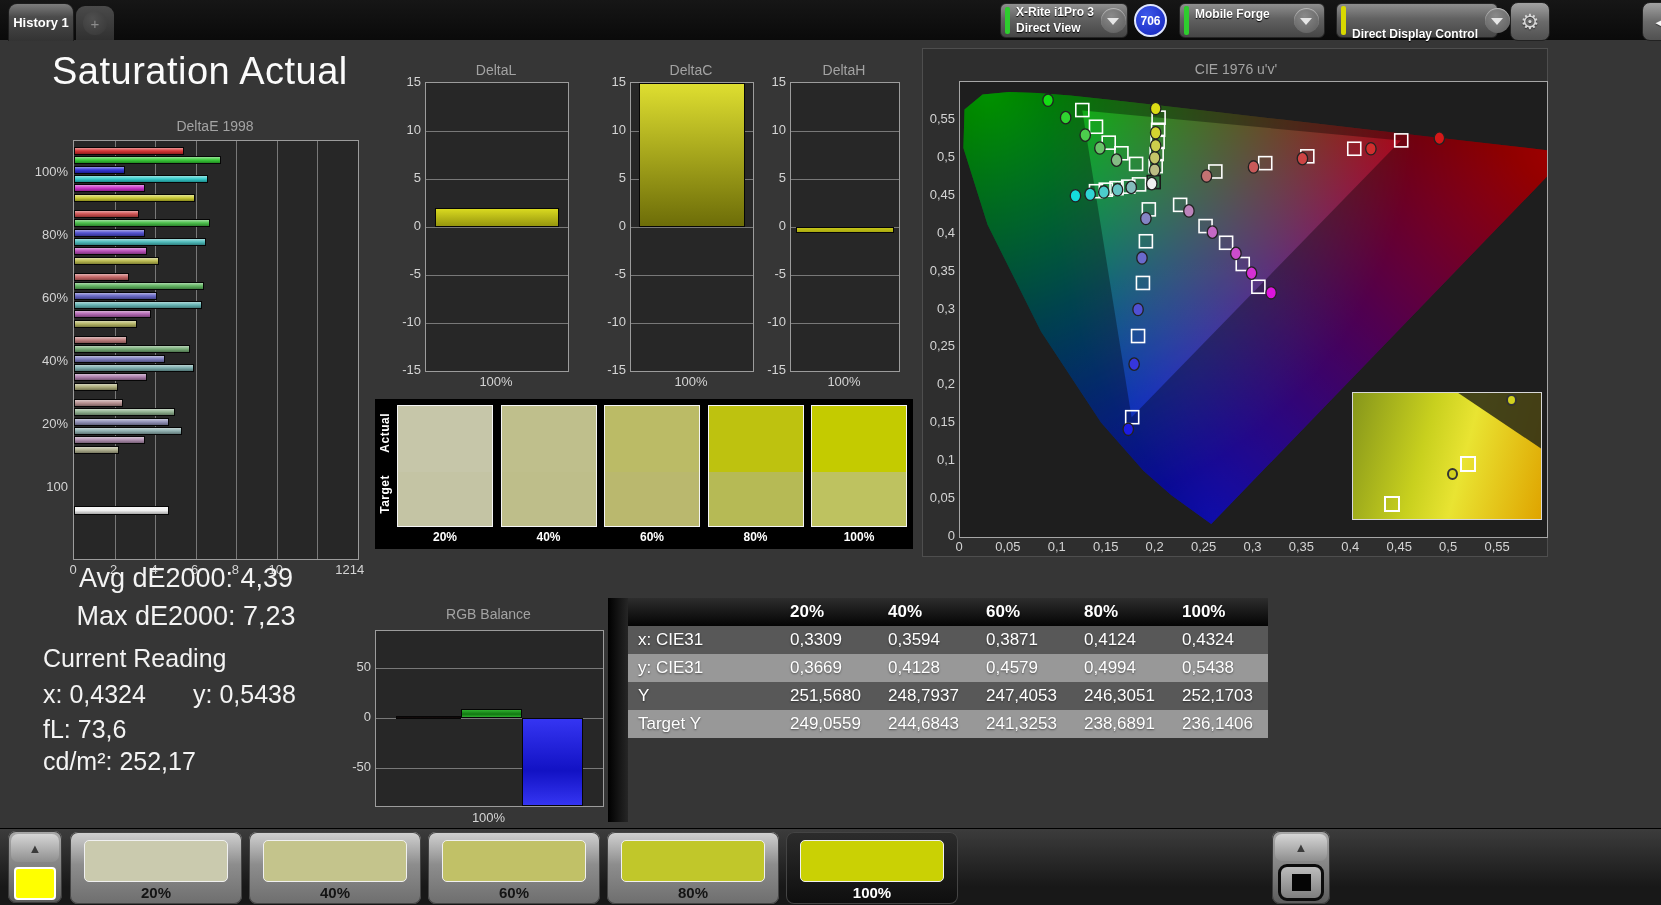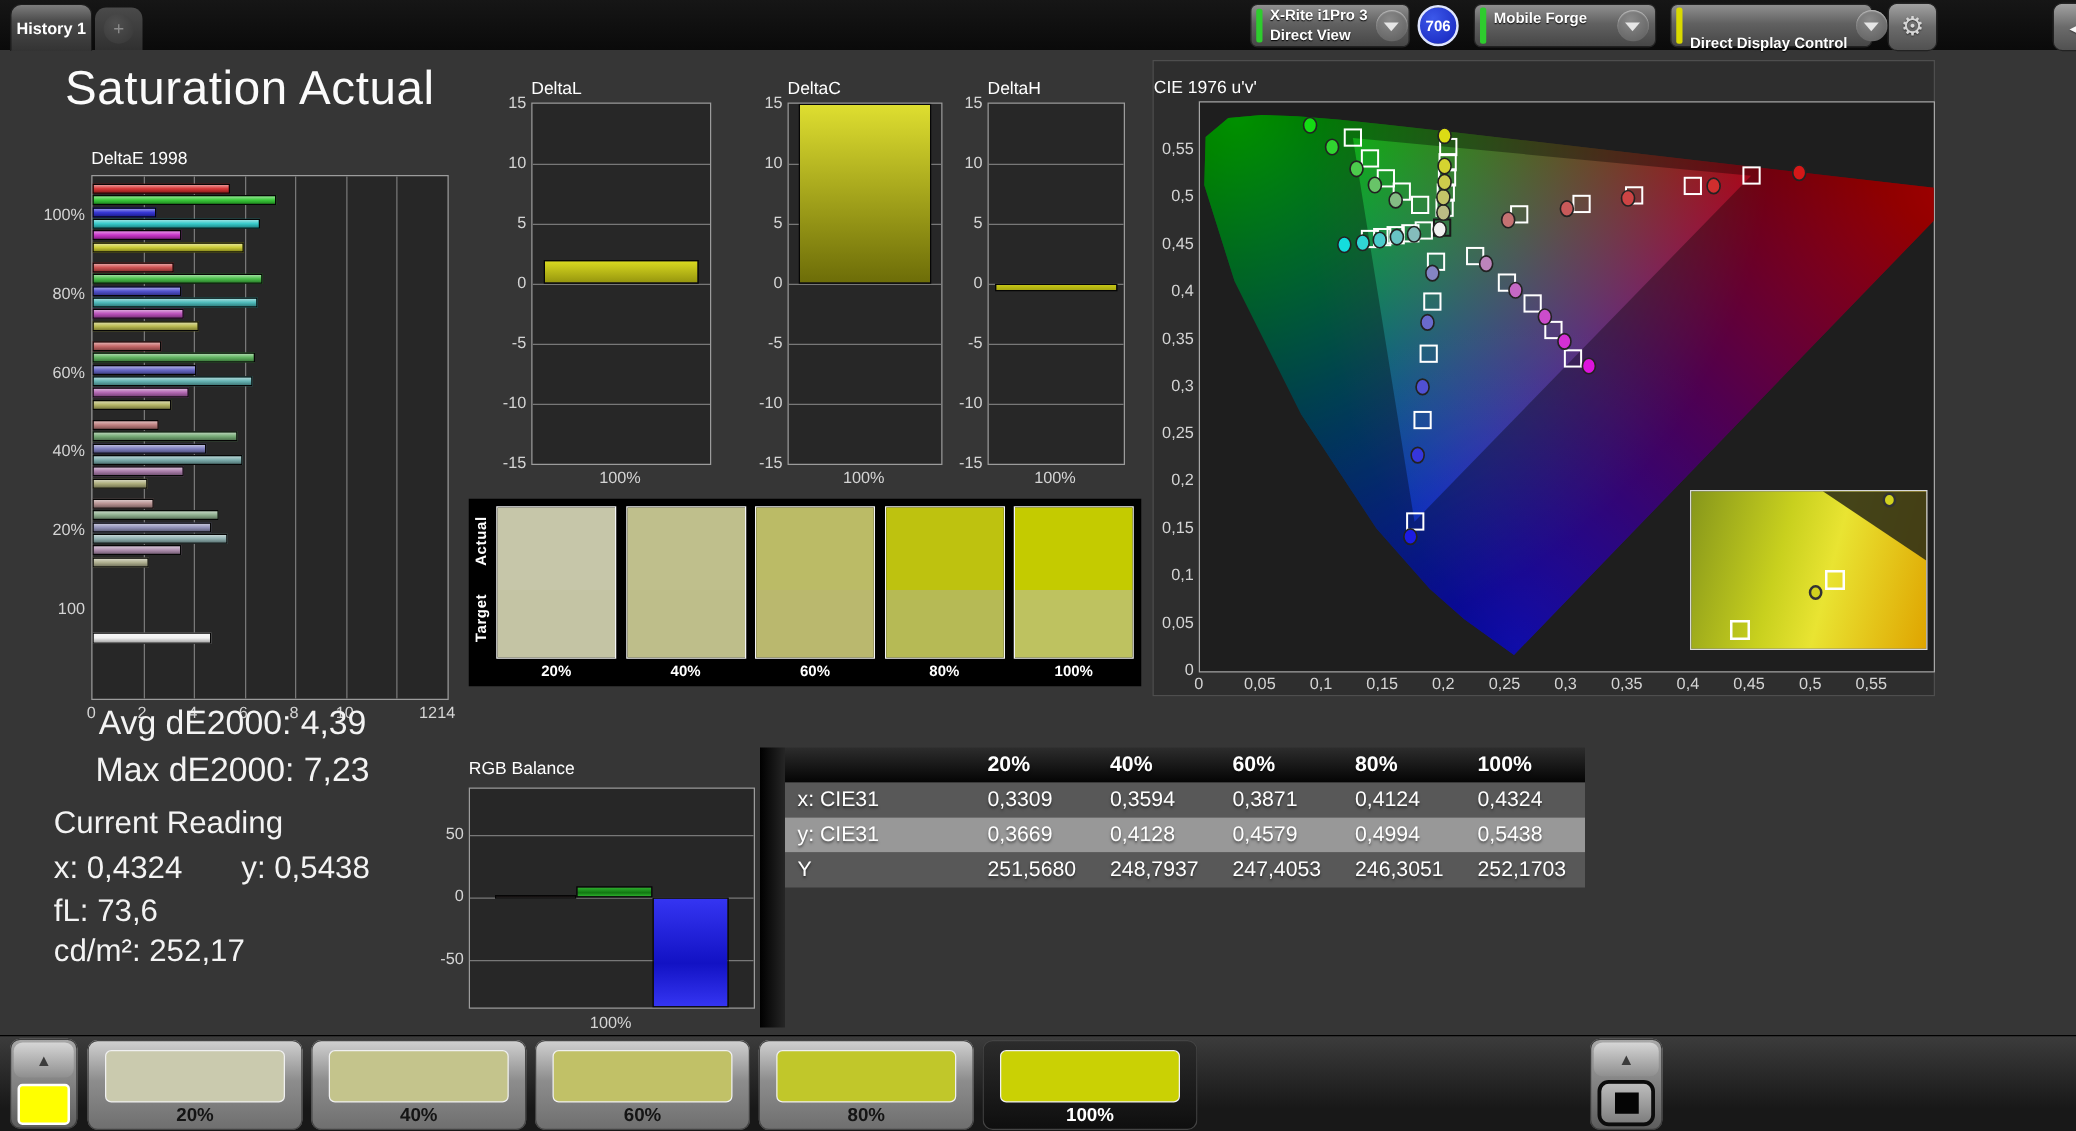--- a/index.html
+++ b/index.html
@@ -23,21 +23,21 @@
        margin:0 5px 0 7px;position:relative;flex:0 0 auto;box-shadow:inset 0 1px 1px #bbb;}
   .chevbtn::after{content:"";position:absolute;left:6px;top:10px;border:6px solid transparent;border-top:7px solid #e6e6e6;}
   .badge{position:absolute;top:4px;width:33px;height:33px;border-radius:50%;box-sizing:border-box;
        background:radial-gradient(circle at 36% 30%,#3c58ea,#1423bb);border:2px solid #dfe6ff;color:#fff;
        font-size:12px;font-weight:bold;display:flex;align-items:center;justify-content:center;}
   .iconbtn{position:absolute;top:2px;width:38px;height:37px;border:1px solid #222;border-radius:8px;
        background:linear-gradient(#a2a2a2,#6b6b6b 50%,#515151);display:flex;align-items:center;justify-content:center;
        color:#d6d6d6;font-size:21px;}
   .iconbtn .ic{text-shadow:0 1px 1px #333;}
   
-  .ctitle{position:absolute;color:#ffffff;font-size:14px;}
+  .ctitle{position:absolute;color:#a3a3a3;font-size:14px;text-align:center;}
   .plot{position:absolute;background:#272727;border:1px solid #9c9c9c;box-sizing:content-box;overflow:hidden;}
   .gridv{position:absolute;top:0;bottom:0;width:1px;background:#787878;}
   .gridh{position:absolute;left:0;right:0;height:1px;background:#787878;}
   .ticklab{position:absolute;color:#d4d4d4;font-size:13px;}
   .hbar{position:absolute;left:0;height:8px;border:1px solid #060606;box-sizing:border-box;
        background-image:linear-gradient(to bottom,rgba(255,255,255,.5),rgba(255,255,255,.07) 48%,rgba(0,0,0,.3));}
   .vbar{position:absolute;border:1px solid #060606;box-sizing:border-box;}
   
   .h1{position:absolute;left:52px;top:50px;font-size:38px;color:#fbfbfb;letter-spacing:.5px;}
   .bigtext{position:absolute;font-size:25px;color:#f3f3f3;}
@@ -443,20 +443,28 @@
       <div class="tc tc-v">0,5438</div>
     </div>
     <div class="trow dark">
       <div class="tc tc-l">Y</div>
       <div class="tc tc-v">251,5680</div>
       <div class="tc tc-v">248,7937</div>
       <div class="tc tc-v">247,4053</div>
       <div class="tc tc-v">246,3051</div>
       <div class="tc tc-v">252,1703</div>
     </div>
+    <div class="trow light">
+      <div class="tc tc-l">Target Y</div>
+      <div class="tc tc-v">249,0559</div>
+      <div class="tc tc-v">244,6843</div>
+      <div class="tc tc-v">241,3253</div>
+      <div class="tc tc-v">238,6891</div>
+      <div class="tc tc-v">236,1406</div>
+    </div>
   </div>
 
 <div class="bbar">
   <div class="mini" style="left:8px;top:2px;width:54px;height:72px;">
     <div class="arrbtn" style="width:48px;height:28px;">
       <span>▲</span>
     </div>
     <div class="ysw" id="quick-swatch" style="background: rgb(255, 255, 0);"></div>
   </div>
   <div id="bpatches">

